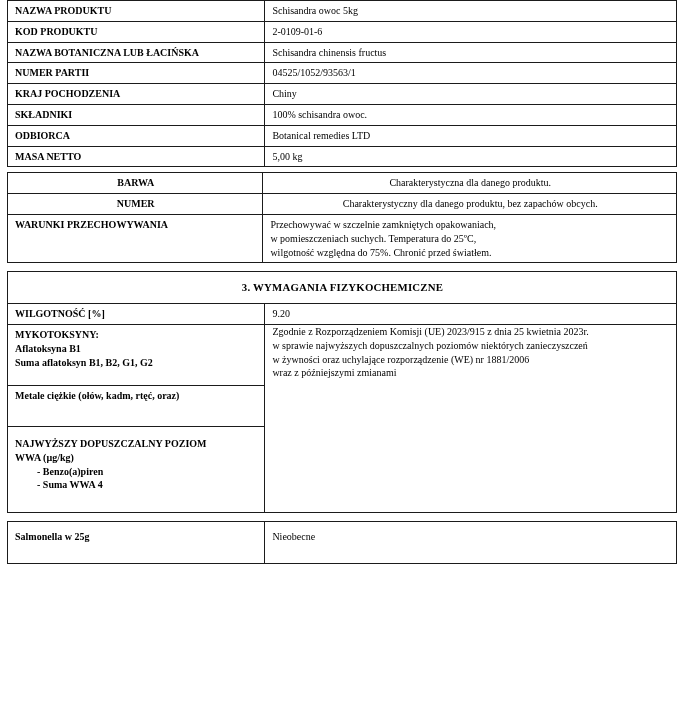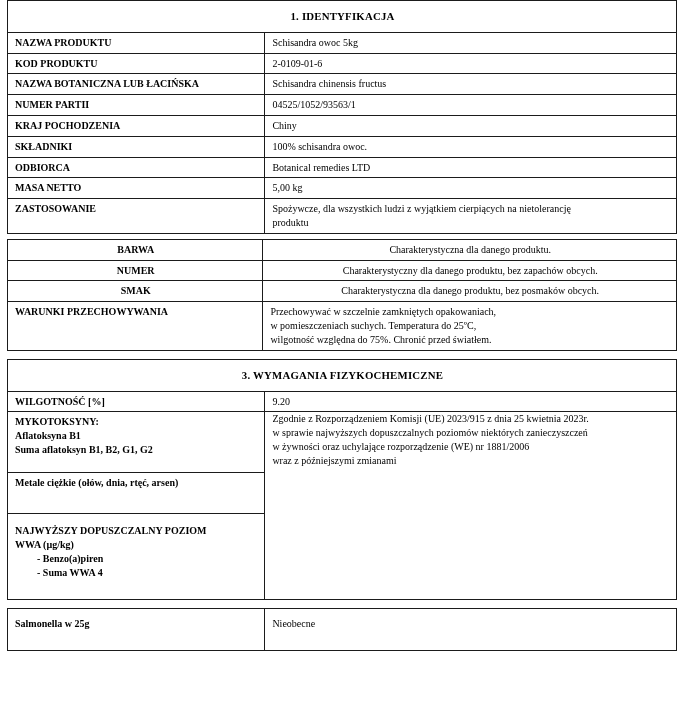--- a/index.html
+++ b/index.html
@@ -70,23 +70,20 @@
 <body>
 
 <div class="page">
 
   <table class="spec-table">
     <colgroup>
         <col style="width:257px">
         <col style="width:411px">
       </colgroup>
     <tbody>
-      <tr class="section-head">
-        <td colspan="2">1. IDENTYFIKACJA</td>
-      </tr>
       <tr>
         <td class="label-cell">NAZWA PRODUKTU</td>
         <td class="value-cell">Schisandra owoc 5kg</td>
       </tr>
       <tr>
         <td class="label-cell">KOD PRODUKTU</td>
         <td class="value-cell">2-0109-01-6</td>
       </tr>
       <tr>
         <td class="label-cell">NAZWA BOTANICZNA LUB ŁACIŃSKA</td>
@@ -105,47 +102,38 @@
         <td class="value-cell">100% schisandra owoc.</td>
       </tr>
       <tr>
         <td class="label-cell">ODBIORCA</td>
         <td class="value-cell"> Botanical remedies LTD</td>
       </tr>
       <tr>
         <td class="label-cell">MASA NETTO</td>
         <td class="value-cell">5,00 kg</td>
       </tr>
-      <tr>
-        <td class="label-cell">ZASTOSOWANIE</td>
-        <td class="value-cell multiline">Spożywcze, dla wszystkich ludzi z wyjątkiem cierpiących na nietolerancję
-produktu</td>
-      </tr>
     </tbody>
   </table>
 
   <div class="gap-sm"></div>
 
   <table class="spec-table">
     <colgroup>
         <col style="width:255px">
         <col style="width:413px">
       </colgroup>
     <tbody>
       <tr>
         <td class="label-cell tall-pad">BARWA</td>
         <td class="value-cell tall-pad">Charakterystyczna dla danego produktu.</td>
       </tr>
       <tr>
         <td class="label-cell tall-pad">NUMER</td>
         <td class="value-cell tall-pad">Charakterystyczny dla danego produktu, bez zapachów obcych.</td>
-      </tr>
-      <tr>
-        <td class="label-cell tall-pad">SMAK</td>
-        <td class="value-cell tall-pad">Charakterystyczna dla danego produktu, bez posmaków obcych.</td>
       </tr>
       <tr>
         <td class="label-cell mid-pad">WARUNKI PRZECHOWYWANIA</td>
         <td class="value-cell multiline mid-pad">Przechowywać w szczelnie zamkniętych opakowaniach,
 w pomieszczeniach suchych. Temperatura do 25ºC,
 wilgotność względna do 75%. Chronić przed światłem.</td>
       </tr>
     </tbody>
   </table>
 
@@ -169,21 +157,21 @@
           <span style="display:block">MYKOTOKSYNY:</span>
           <span style="display:block">Aflatoksyna B1</span>
           <span style="display:block">Suma aflatoksyn B1, B2, G1, G2</span>
         </td>
         <td class="value-cell multiline vmid" rowspan="3" style="padding-top:0;padding-bottom:0">Zgodnie z Rozporządzeniem Komisji (UE) 2023/915 z dnia 25 kwietnia 2023r.
 w sprawie najwyższych dopuszczalnych poziomów niektórych zanieczyszczeń
 w żywności oraz uchylające rozporządzenie (WE) nr 1881/2006
 wraz z późniejszymi zmianami</td>
       </tr>
       <tr>
-        <td class="label-cell vmid" style="height:34px">Metale ciężkie (ołów, dnia, rtęć, arsen)</td>
+        <td class="label-cell vmid" style="height:34px">Metale ciężkie (ołów, kadm, rtęć, oraz)</td>
       </tr>
       <tr>
         <td class="label-cell" style="height:72px;padding-top:10px">
           <span style="display:block">NAJWYŻSZY DOPUSZCZALNY POZIOM</span>
           <span style="display:block">WWA (µg/kg)</span>
           <span class="indent">- Benzo(a)piren</span>
           <span class="indent">- Suma WWA 4</span>
         </td>
       </tr>
     </tbody>

